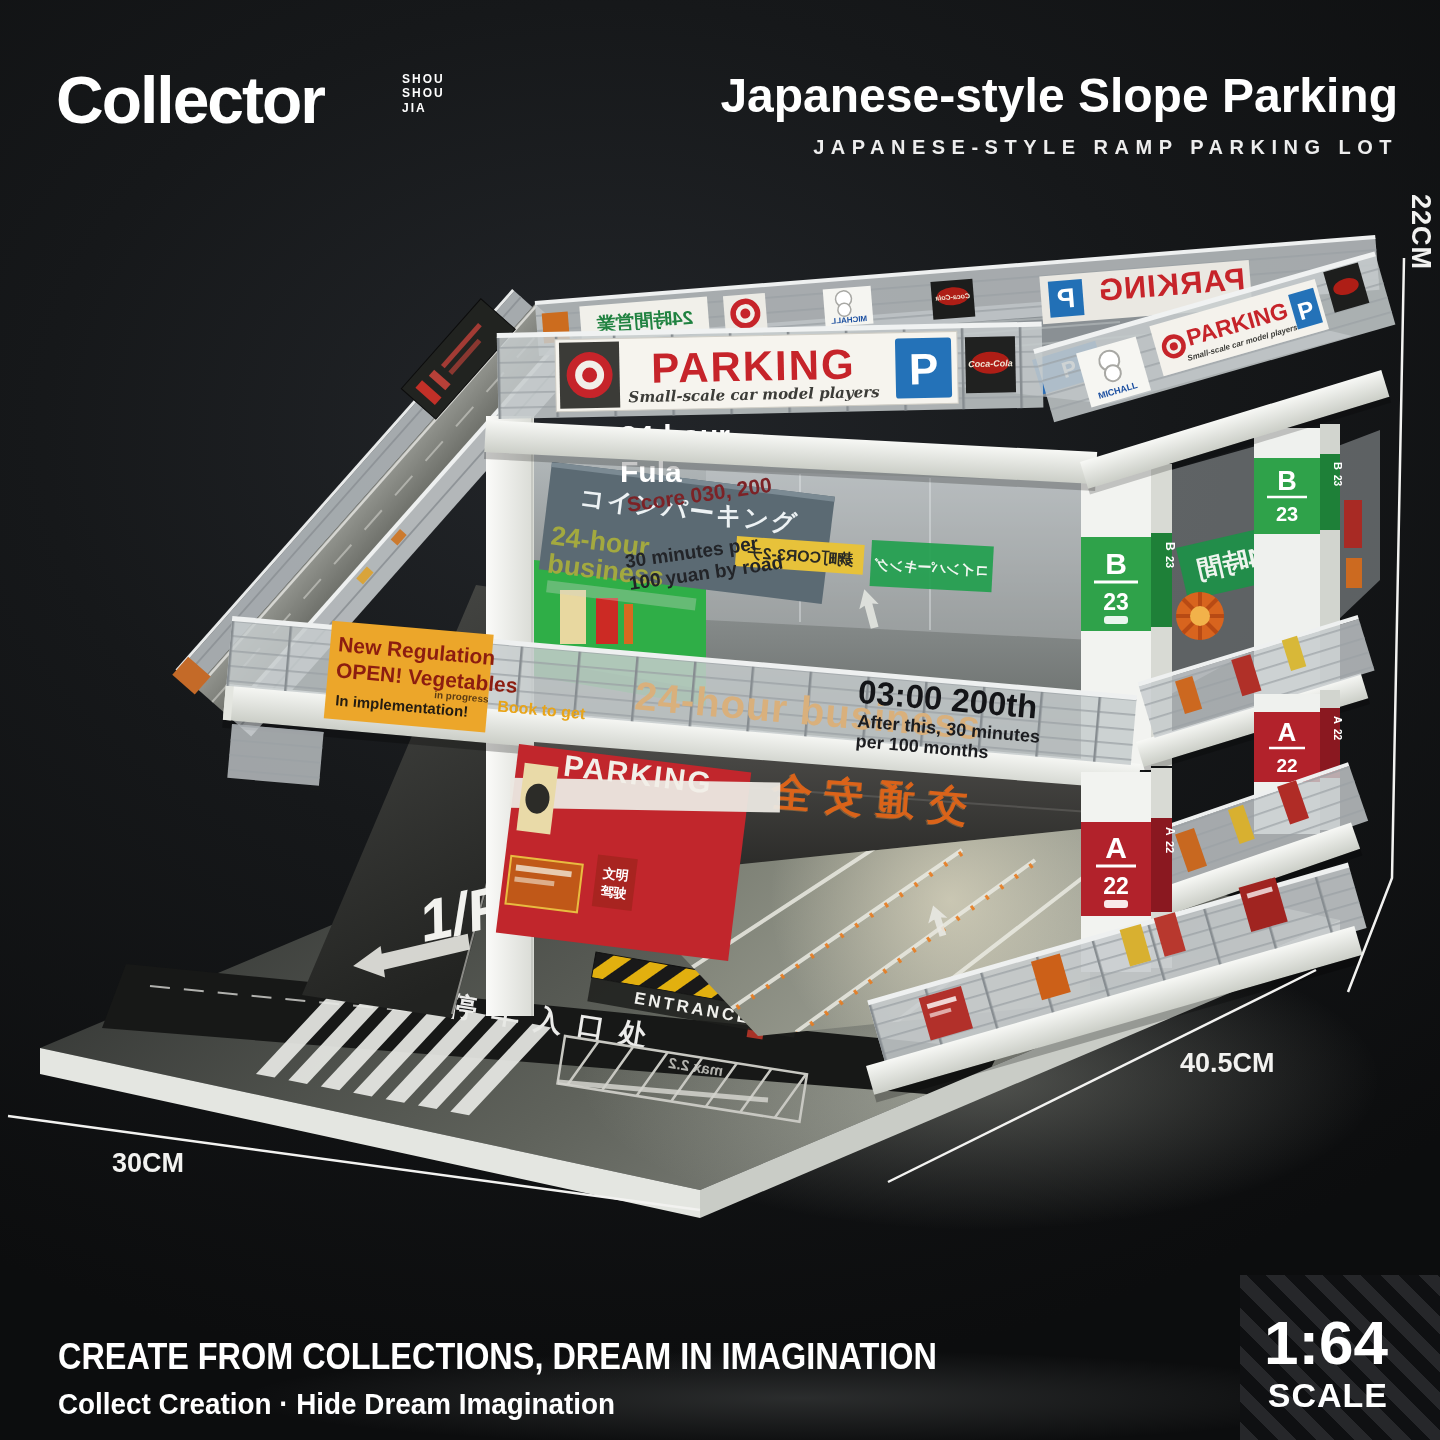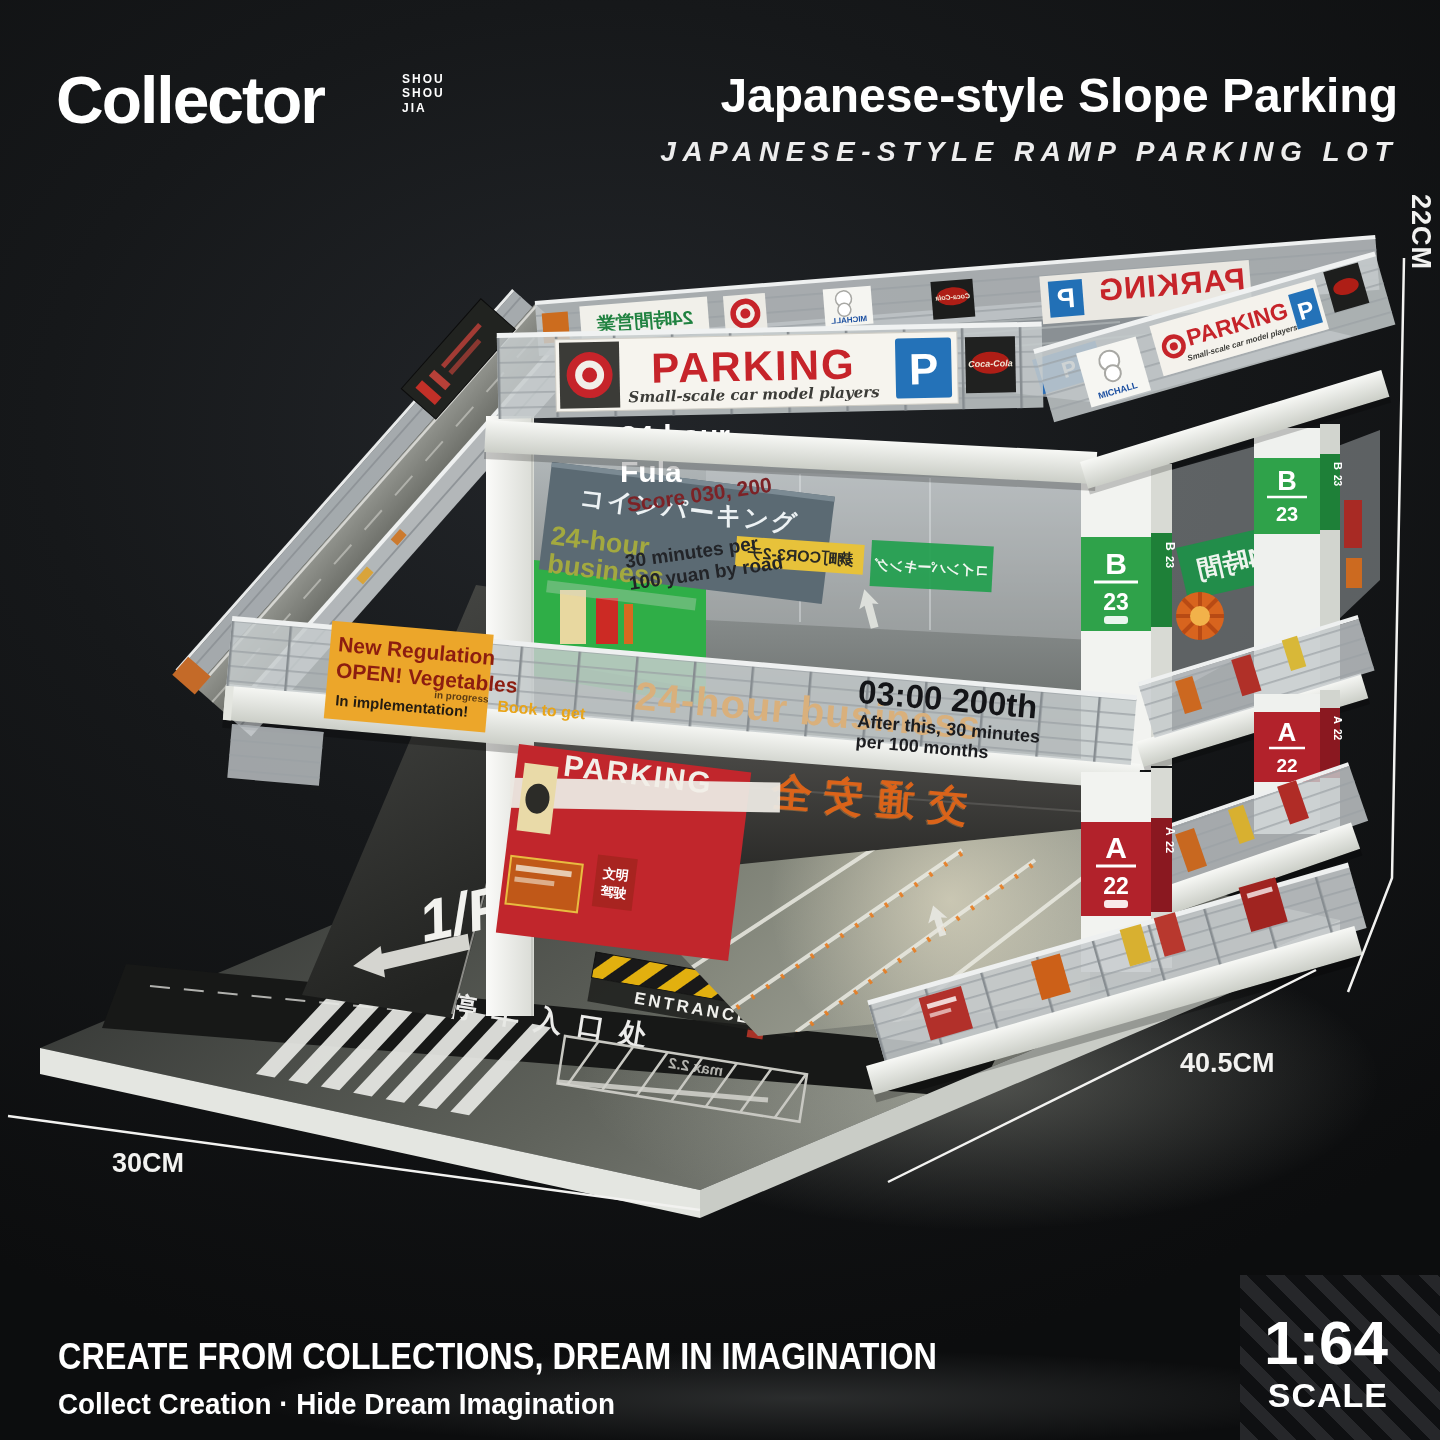--- a/index.html
+++ b/index.html
@@ -4,21 +4,21 @@
 <style>
   html,body{margin:0;padding:0;background:#0b0c0d;}
   #stage{position:relative;width:1440px;height:1440px;overflow:hidden;
     background:radial-gradient(1250px 950px at 42% 30%, #23262a 0%, #16181a 45%, #0c0d0e 100%);
     font-family:"Liberation Sans",sans-serif;color:#fff;}
   .abs{position:absolute;}
   .script{font-family:"DejaVu Serif",serif;font-style:italic;font-weight:bold;}
   #brand{left:56px;top:62px;font-size:66px;font-weight:700;letter-spacing:-2px;}
   #brandsub{left:402px;top:72px;font-size:12px;font-weight:bold;letter-spacing:2px;line-height:1.2;}
   #title{right:42px;top:68px;font-size:48px;font-weight:800;text-align:right;}
-  #subtitle{right:42px;top:136px;font-size:28px;font-weight:bold;letter-spacing:6.5px;color:#ededed;font-style:italic;}
+  #subtitle{right:42px;top:136px;font-size:20px;font-weight:bold;letter-spacing:6.5px;color:#ededed;}
   #tag1{left:58px;top:1336px;font-size:36px;font-weight:800;transform:scaleX(.9);transform-origin:left;white-space:nowrap;}
   #tag2{left:58px;top:1388px;font-size:29px;font-weight:bold;transform:scaleX(.96);transform-origin:left;white-space:nowrap;}
   #scaleblock{right:0;bottom:0;width:200px;height:165px;
     background:repeating-linear-gradient(45deg,#26272a 0 13px,#0f1012 13px 27px);}
   #scaleratio{right:52px;top:1312px;font-size:62px;font-weight:800;text-align:right;line-height:1;}
   #scalelabel{right:52px;top:1378px;font-size:34px;font-weight:800;text-align:right;letter-spacing:1px;line-height:1;}
   svg{position:absolute;left:0;top:0;}
   svg text{font-family:"Liberation Sans",sans-serif;font-weight:bold;}
 </style>
 </head>

